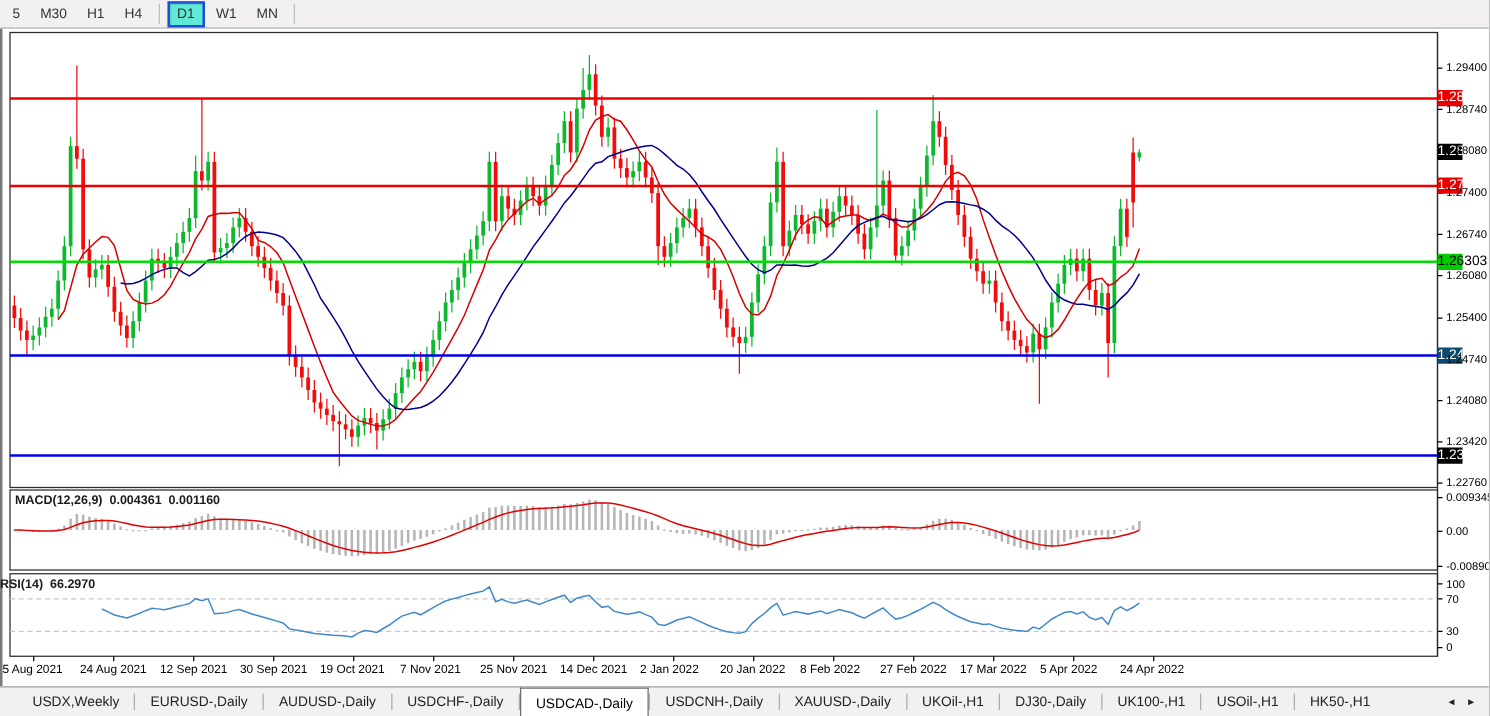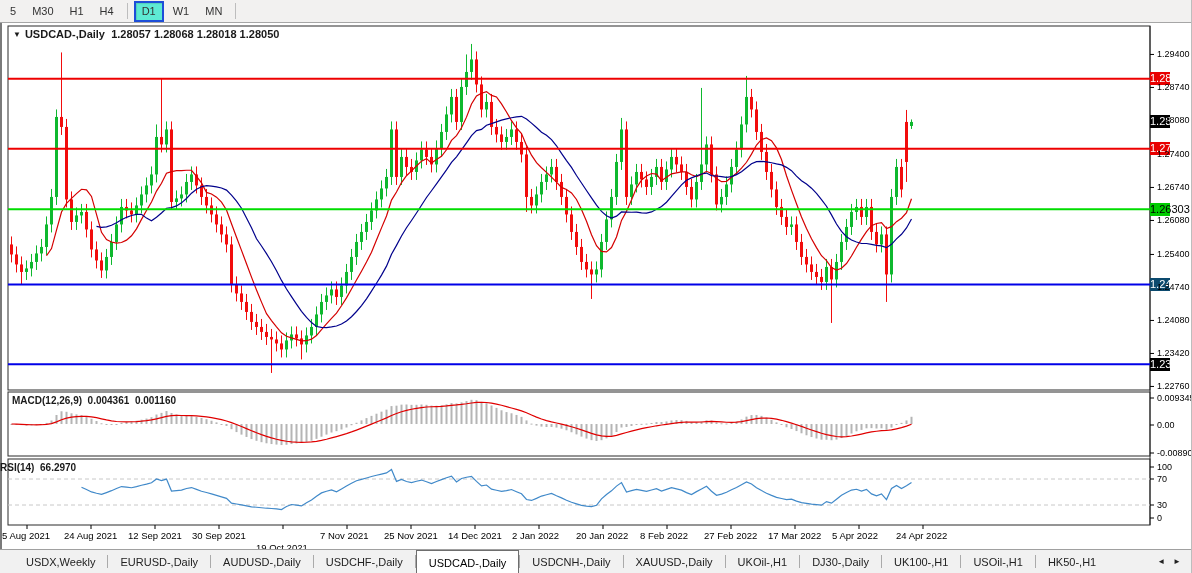--- a/index.html
+++ b/index.html
@@ -640,27 +640,20 @@
       <line x1="475" y1="502" x2="475" y2="506" stroke="#000"></line>
       <line x1="539" y1="502" x2="539" y2="506" stroke="#000"></line>
       <line x1="603" y1="502" x2="603" y2="506" stroke="#000"></line>
       <line x1="667" y1="502" x2="667" y2="506" stroke="#000"></line>
       <line x1="731" y1="502" x2="731" y2="506" stroke="#000"></line>
       <line x1="795" y1="502" x2="795" y2="506" stroke="#000"></line>
       <line x1="859" y1="502" x2="859" y2="506" stroke="#000"></line>
       <line x1="923" y1="502" x2="923" y2="506" stroke="#000"></line>
     </svg>
 
-  <div class="overlay-label" id="chart-header">
-    <span class="tri">▼</span><span>USDCAD-,Daily</span>&nbsp;
-    <span>1.28057</span>
-    <span>1.28068</span>
-    <span>1.28018</span>
-    <span>1.28050</span>
-  </div>
 
   <div class="overlay-label ind-label" id="macd-label" style="left:12px;top:395px;">
     <span>MACD(12,26,9)</span>&nbsp;
     <span>0.004361</span>&nbsp;
     <span>0.001160</span>
   </div>
 
   <div class="overlay-label ind-label" id="rsi-label" style="left:0;top:462px;">
     <span>RSI(14)</span>&nbsp;
     <span>66.2970</span>
@@ -688,21 +681,21 @@
       <div class="overlay-label y-label" style="top: 419.5px;">0.00</div>
       <div class="overlay-label y-label" style="top: 447.5px;">-0.008905</div>
       <div class="overlay-label y-label" style="top: 461.5px;">100</div>
       <div class="overlay-label y-label" style="top: 473.5px;">70</div>
       <div class="overlay-label y-label" style="top: 499.5px;">30</div>
       <div class="overlay-label y-label" style="top: 512.5px;">0</div>
       <div class="overlay-label x-label" style="left: 2px;">5 Aug 2021</div>
       <div class="overlay-label x-label" style="left: 64px;">24 Aug 2021</div>
       <div class="overlay-label x-label" style="left: 128px;">12 Sep 2021</div>
       <div class="overlay-label x-label" style="left: 192px;">30 Sep 2021</div>
-      <div class="overlay-label x-label" style="left: 256px; margin-top: 12px;">19 Oct 2021</div>
+      <div class="overlay-label x-label" style="left: 256px;">19 Oct 2021</div>
       <div class="overlay-label x-label" style="left: 320px;">7 Nov 2021</div>
       <div class="overlay-label x-label" style="left: 384px;">25 Nov 2021</div>
       <div class="overlay-label x-label" style="left: 448px;">14 Dec 2021</div>
       <div class="overlay-label x-label" style="left: 512px;">2 Jan 2022</div>
       <div class="overlay-label x-label" style="left: 576px;">20 Jan 2022</div>
       <div class="overlay-label x-label" style="left: 640px;">8 Feb 2022</div>
       <div class="overlay-label x-label" style="left: 704px;">27 Feb 2022</div>
       <div class="overlay-label x-label" style="left: 768px;">17 Mar 2022</div>
       <div class="overlay-label x-label" style="left: 832px;">5 Apr 2022</div>
       <div class="overlay-label x-label" style="left: 896px;">24 Apr 2022</div>

